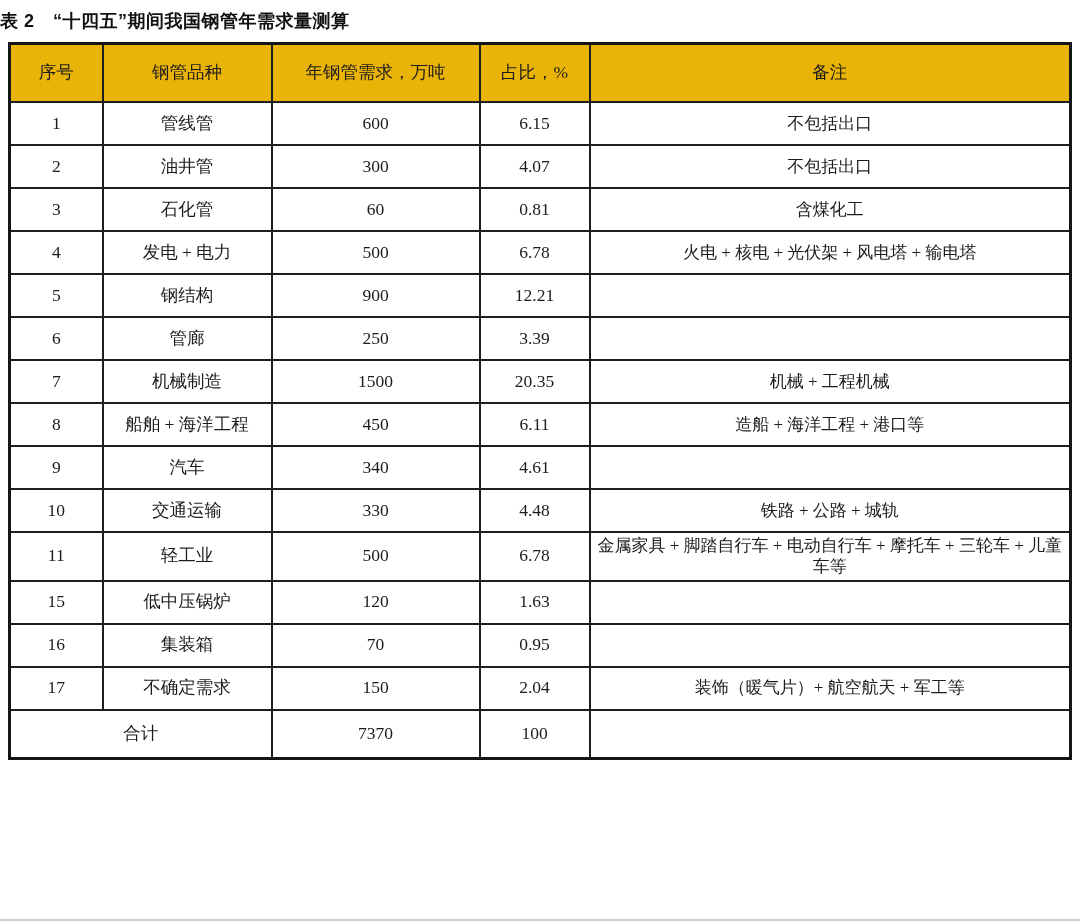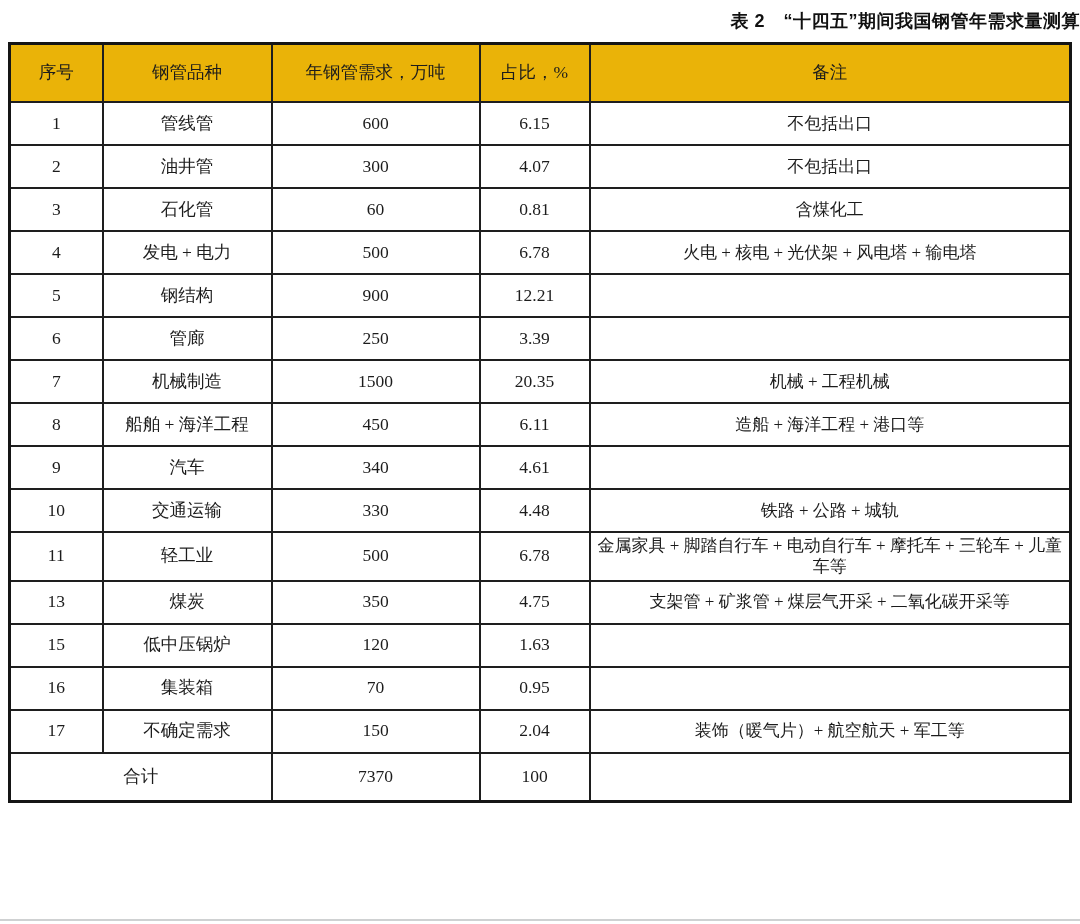--- a/index.html
+++ b/index.html
@@ -9,21 +9,21 @@
   }
   body {
     width: 1080px;
     height: 924px;
     position: relative;
     overflow: hidden;
     font-family: "Liberation Serif", serif;
     color: #1c1c1c;
   }
   .caption {
-    text-align: right;
+    text-align: left;
     font-family: "Liberation Sans", sans-serif;
     font-weight: bold;
     font-size: 18px;
     color: #111;
     padding: 9px 0 9px 0;
     letter-spacing: 0.5px;
   }
   table.demand-table {
     border-collapse: collapse;
     table-layout: fixed;
@@ -167,27 +167,20 @@
         <td class="remark-cell">铁路 + 公路 + 城轨</td>
       </tr>
       <tr>
         <td>11</td>
         <td>轻工业</td>
         <td>500</td>
         <td>6.78</td>
         <td class="remark-cell">金属家具 + 脚踏自行车 + 电动自行车 + 摩托车 + 三轮车 + 儿童车等</td>
       </tr>
       <tr>
-        <td>13</td>
-        <td>煤炭</td>
-        <td>350</td>
-        <td>4.75</td>
-        <td class="remark-cell">支架管 + 矿浆管 + 煤层气开采 + 二氧化碳开采等</td>
-      </tr>
-      <tr>
         <td>15</td>
         <td>低中压锅炉</td>
         <td>120</td>
         <td>1.63</td>
         <td class="remark-cell"></td>
       </tr>
       <tr>
         <td>16</td>
         <td>集装箱</td>
         <td>70</td>

